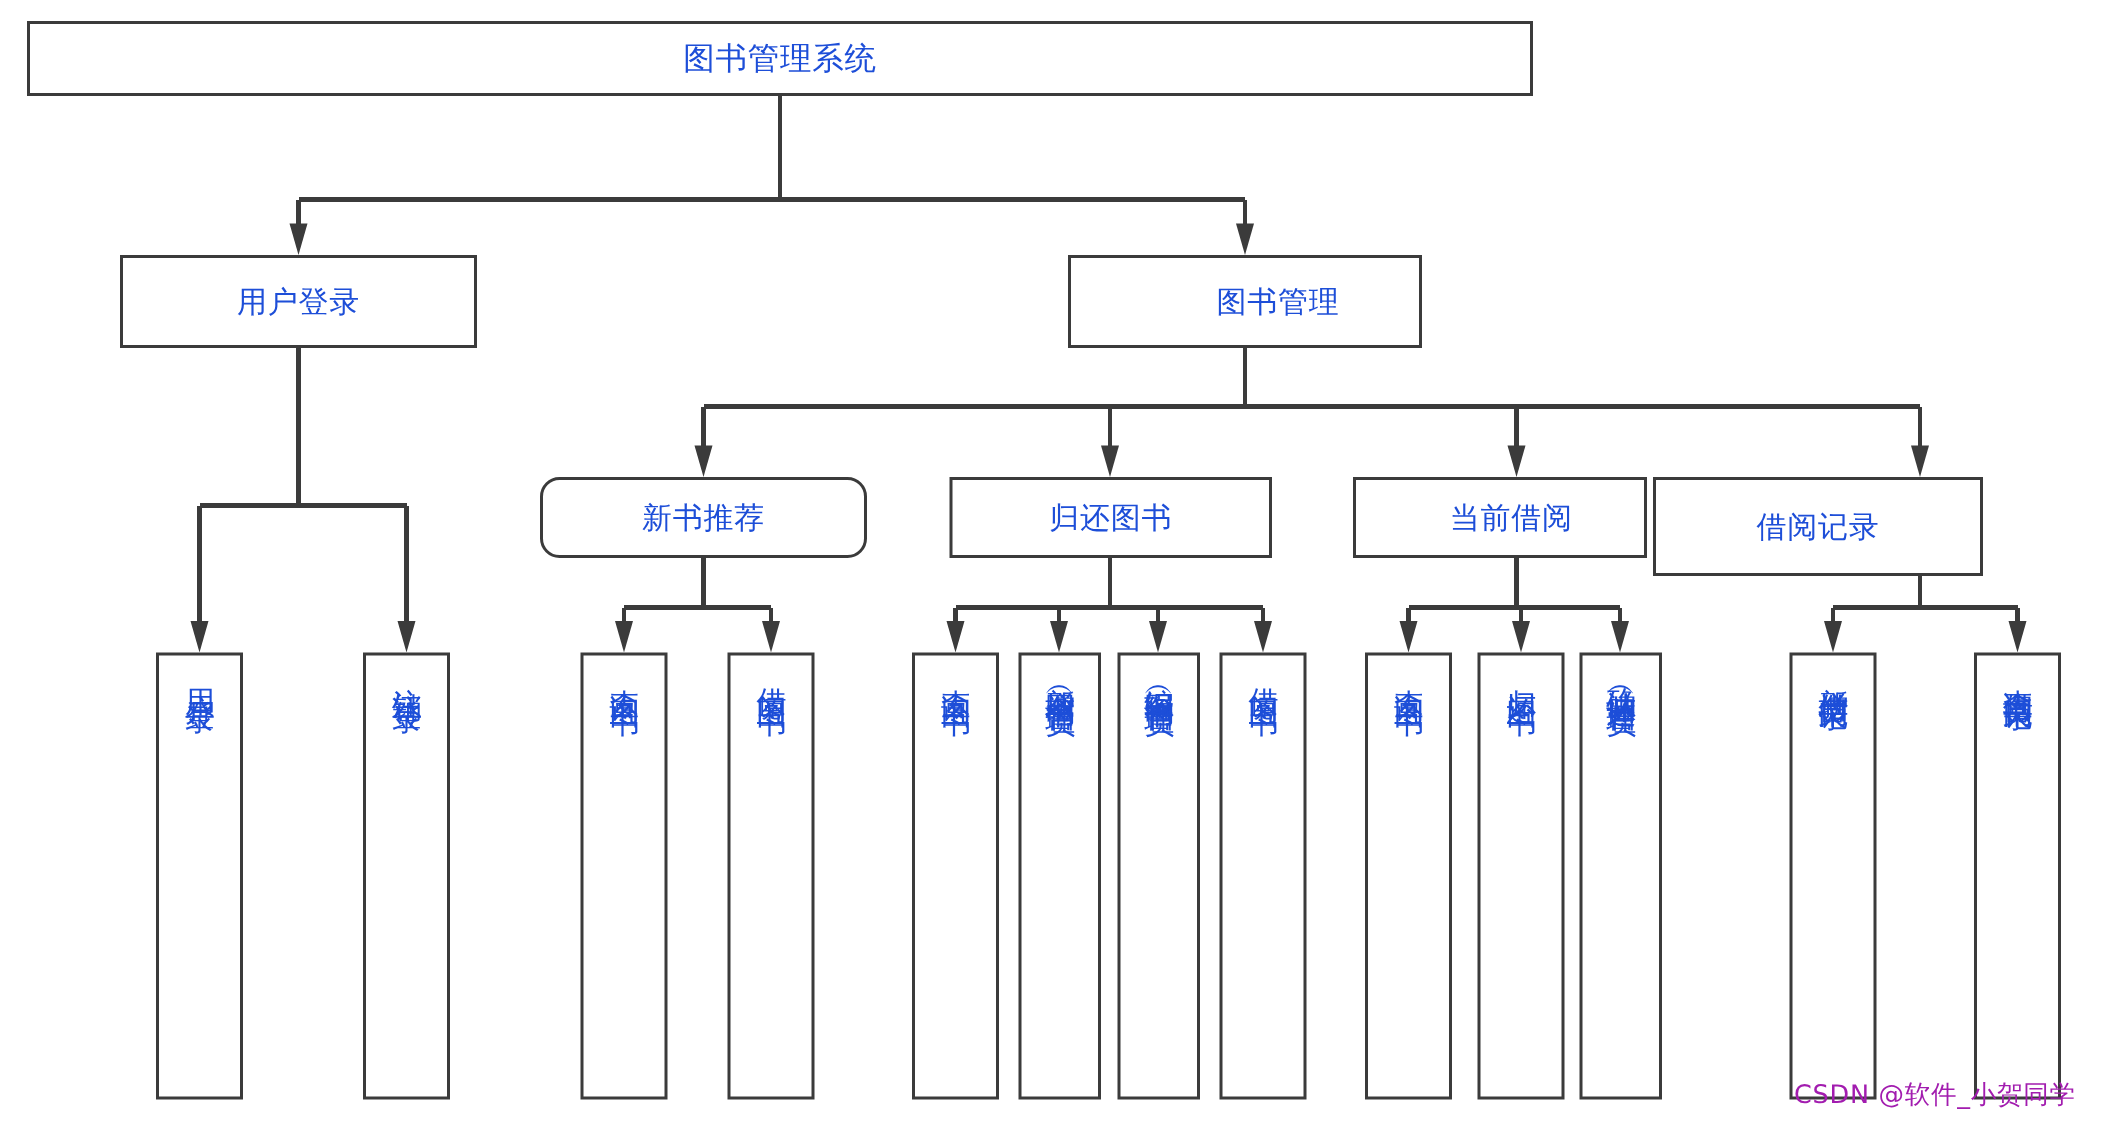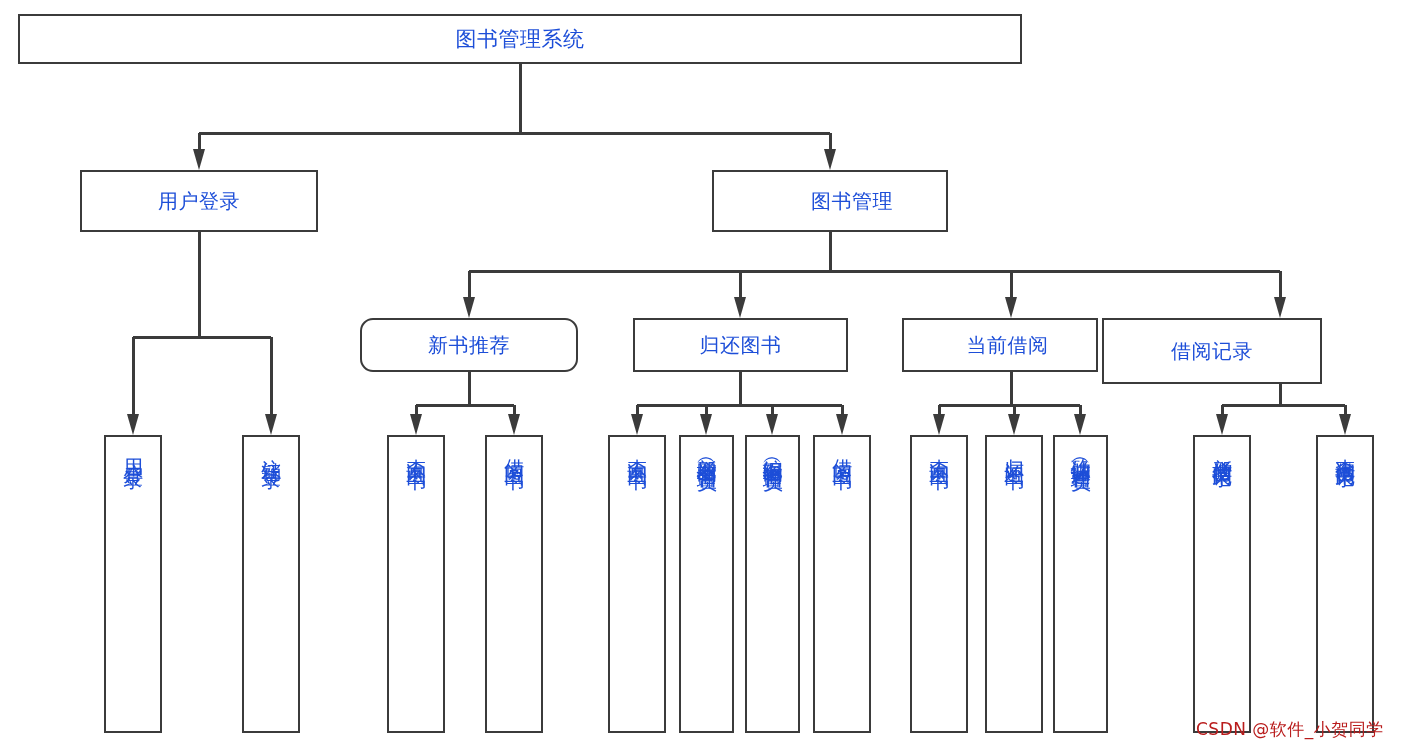--- a/index.html
+++ b/index.html
@@ -56,21 +56,21 @@
     font-size: 20px;
     line-height: 1.18;
     letter-spacing: 4px;
     white-space: nowrap;
   }
   .node-leaf.leaf-long .node-label {
     letter-spacing: 2px;
   }
   .watermark {
     position: absolute;
-    color: #b91c1c;
+    color: #a21caf;
     font-size: 17px;
     white-space: nowrap;
     letter-spacing: 0.5px;
   }
 </style>
 </head>
 <body>
 
 <div id="diagram-root">
 

